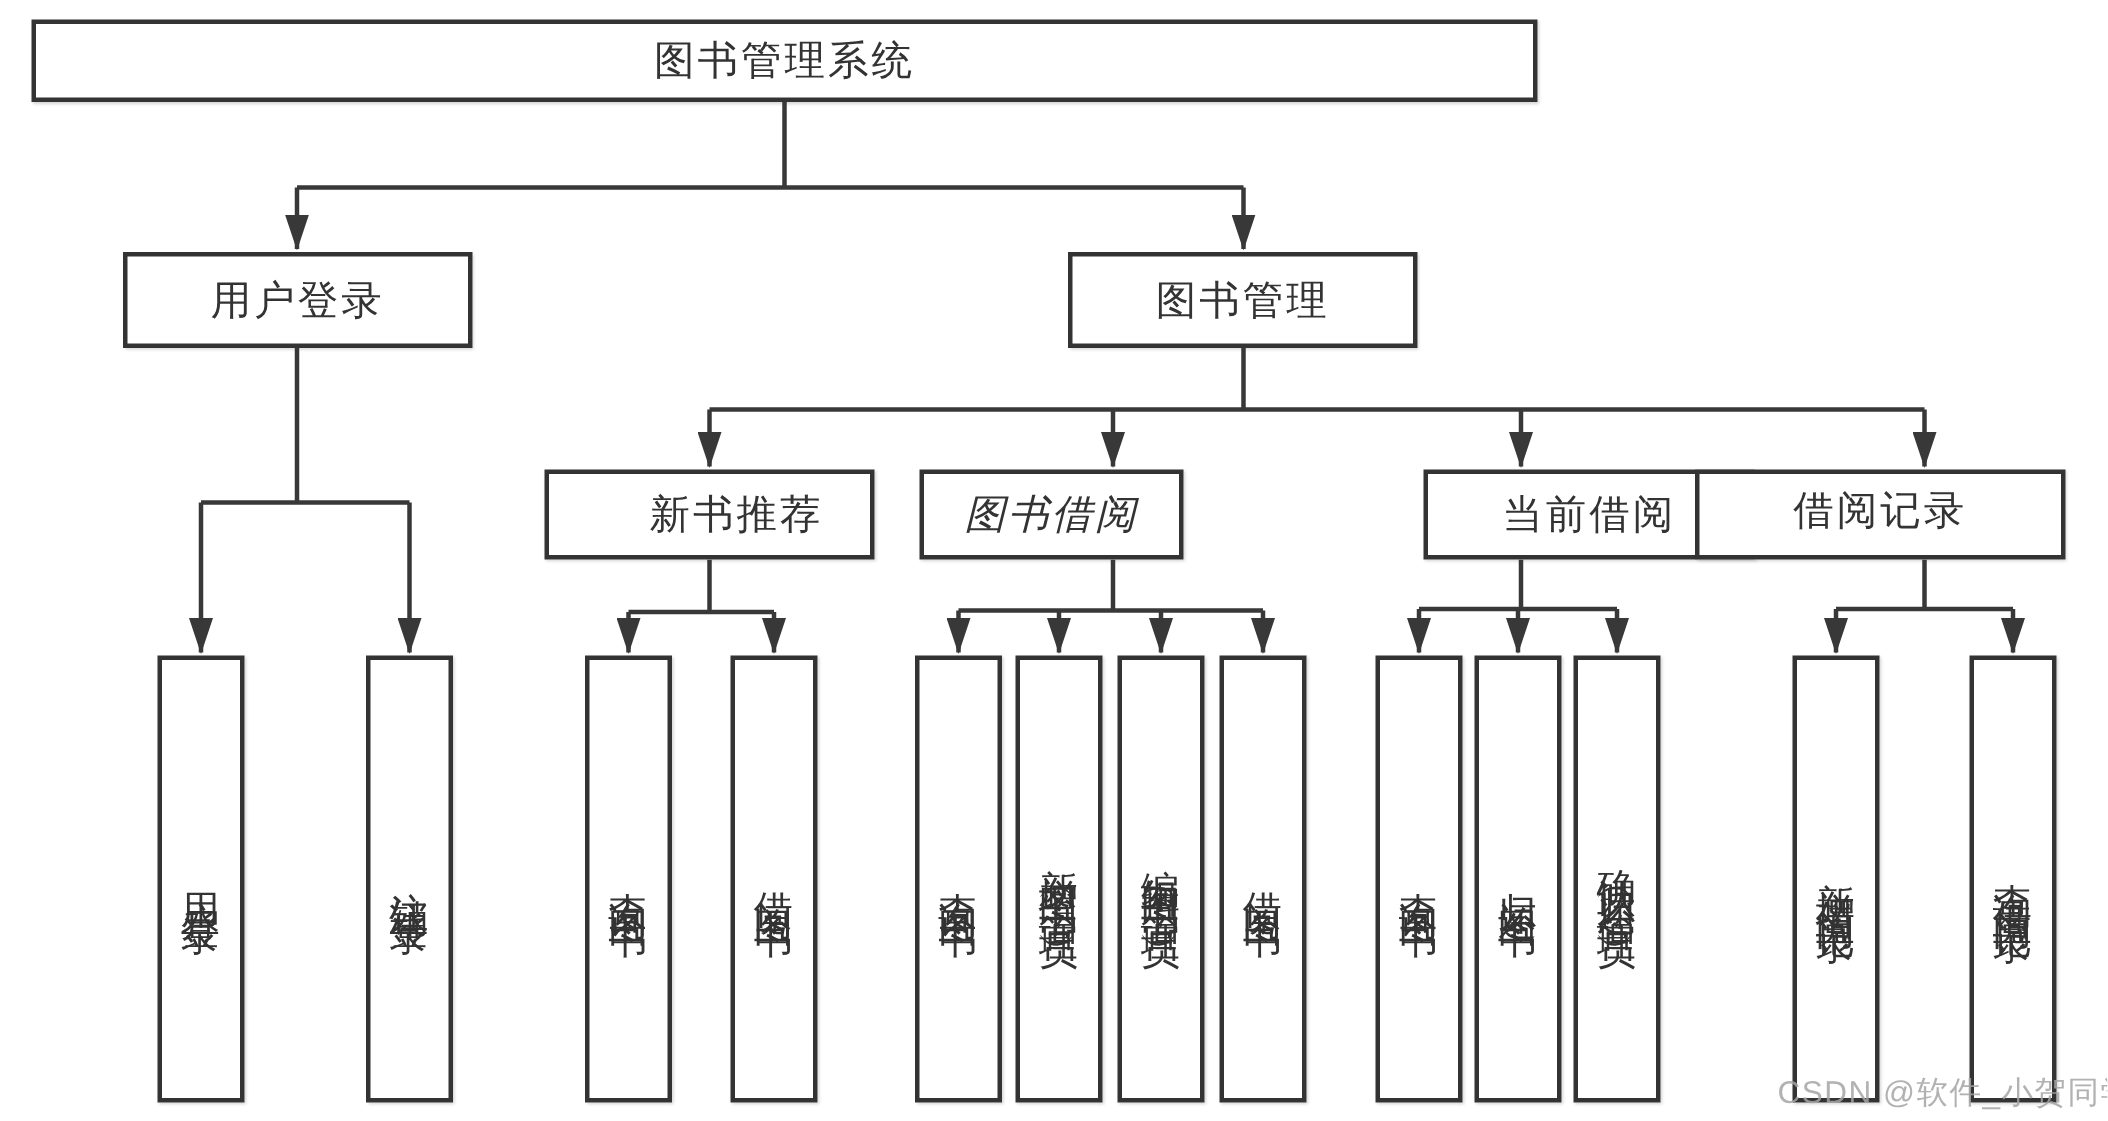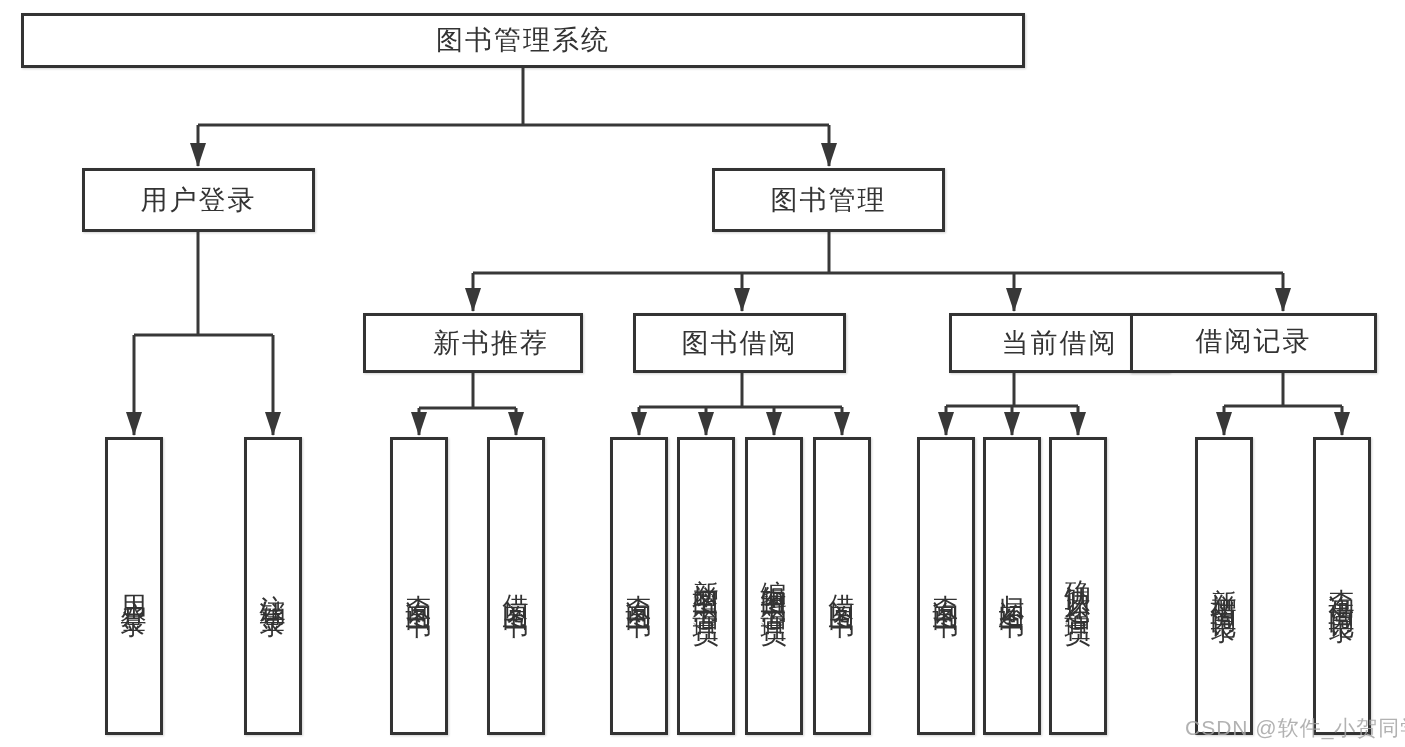--- a/index.html
+++ b/index.html
@@ -45,21 +45,21 @@
     height: 298px;
   }
   
   .root    { left: 21px;  top: 13px;  width: 1004px; height: 55px; }
   
   .l2-user { left: 82px;  top: 168px; width: 233px;  height: 64px; }
   .l2-book { left: 712px; top: 168px; width: 233px;  height: 64px; }
   
   .l3      { top: 313px; height: 60px; }
   .l3-new     { left: 363px;  width: 220px; padding-left: 36px; }
-  .l3-borrow  { left: 633px;  width: 213px; }
+  .l3-borrow  { left: 613px;  width: 176px; font-style: italic; }
   .l3-current { left: 903px;  width: 221px; margin-left: 46px; }
   .l3-record  { left: 1130px; width: 247px; font-family: Liberation Mono, monospace; }
   
   .u1 { left: 105px; }
   .u2 { left: 244px; }
   .n1 { left: 390px; }
   .n2 { left: 487px; }
   .b1 { left: 610px; }
   .b2 { left: 677px; }
   .b3 { left: 745px; }

